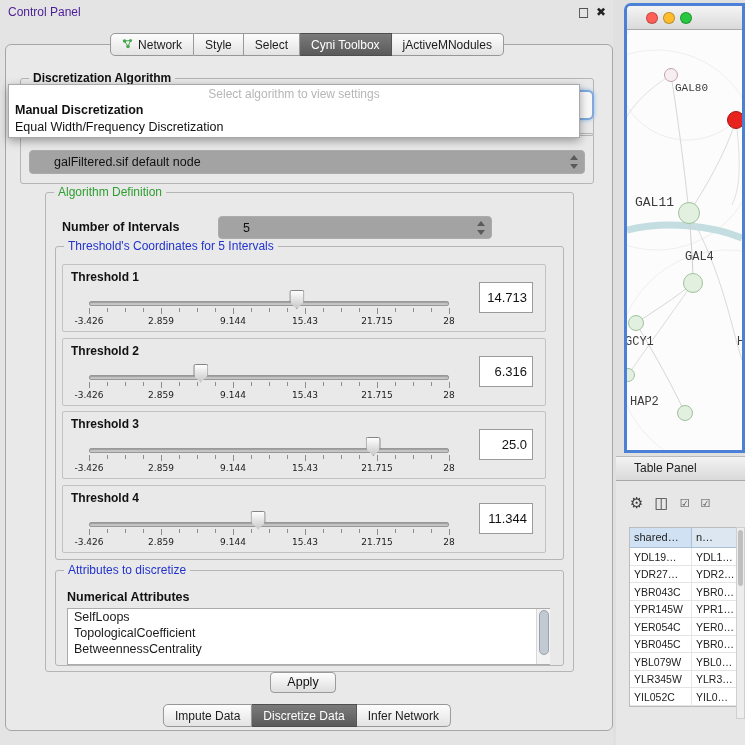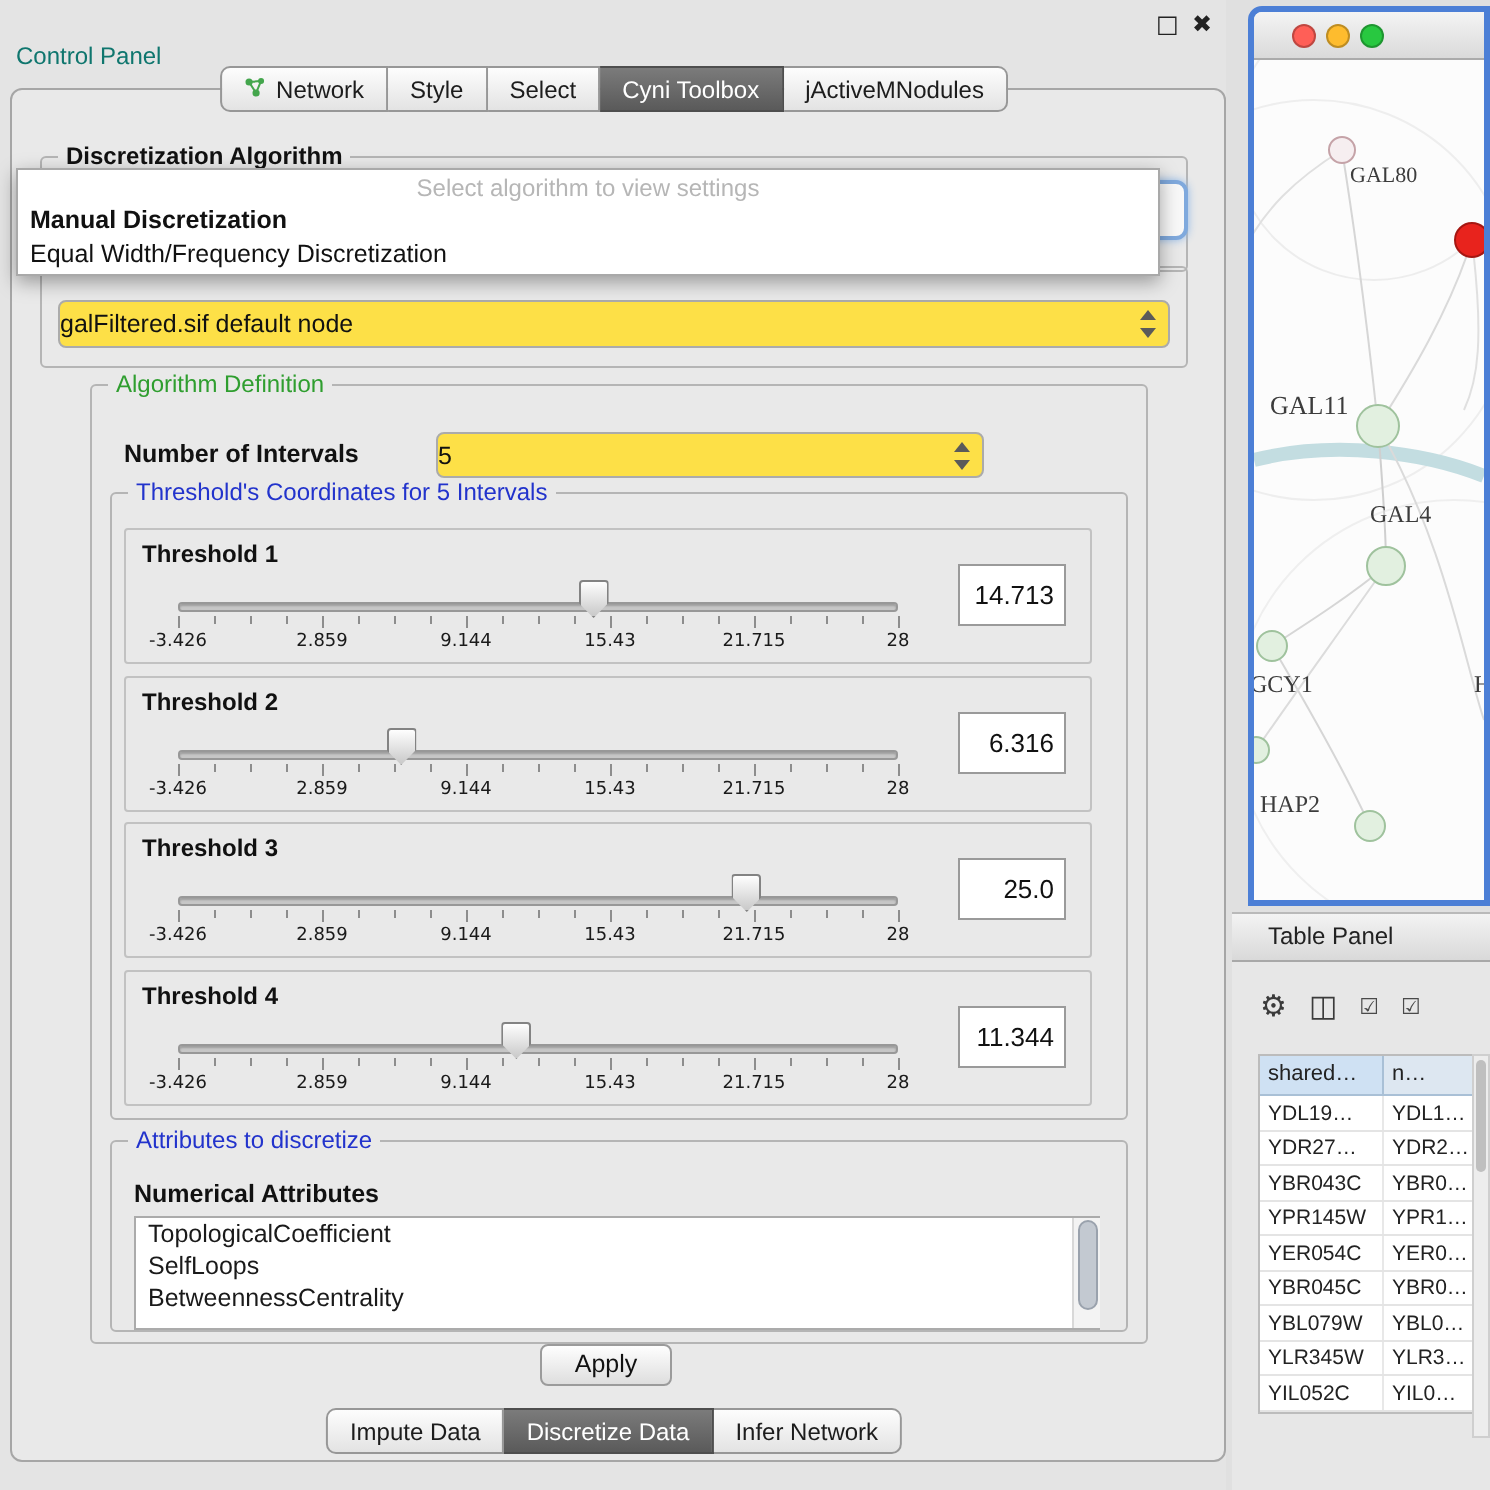--- a/index.html
+++ b/index.html
@@ -1,39 +1,39 @@
 <!DOCTYPE html>
 <html><head>
 <meta charset="utf-8">
 <style>
   html,body{margin:0;padding:0}
   #app{position:relative;width:745px;height:745px;background:#e4e4e4;font-family:"Liberation Sans",sans-serif;overflow:hidden}
 
   
-  #cp-title{position:absolute;left:8px;top:21px;font-size:12px;color:#0f766e}
+  #cp-title{position:absolute;left:8px;top:5px;font-size:12px;color:#4c1d95}
   .winic{position:absolute;top:5px;font-size:12px;color:#222;font-family:"DejaVu Sans",sans-serif}
   #float-icon{left:578px}
   #close-icon{left:596px;font-weight:bold}
   #mainpanel{position:absolute;left:5px;top:44px;width:606px;height:685px;background:#e9e9e9;border:1px solid #a6a6a6;border-radius:6px}
 
   .tabbar{position:absolute;display:flex;z-index:3}
   #top-tab-bar{top:33px;left:307px;transform:translateX(-50%)}
   #bottom-tab-bar{top:704px;left:307px;transform:translateX(-50%)}
   .seg{height:21px;display:flex;align-items:center;gap:5px;padding:0 11px;font-size:12px;color:#1c1c1c;background:linear-gradient(#fdfdfd,#e3e3e3);border:1px solid #979797;border-left:none;cursor:default;white-space:nowrap}
   .seg:first-child{border-left:1px solid #979797;border-radius:5px 0 0 5px}
   .seg:last-child{border-radius:0 5px 5px 0}
   .seg.sel{background:linear-gradient(#7b7b7b,#5a5a5a);color:#fff;border-color:#4e4e4e}
 
   .group{position:absolute;border:1px solid #b5b5b5;border-radius:3px}
   .gtitle{position:absolute;top:-8px;left:8px;background:#e9e9e9;padding:0 4px;font-size:12px;color:#111;white-space:nowrap}
   .gtitle.bold{font-weight:bold}
   .gtitle.green{color:#2f9e2f}
   .gtitle.blue{color:#2233cc}
 
-  .combo{position:absolute;background:#fde047;border:1px solid #ababab;border-radius:4px;font-size:12.5px;color:#111;display:flex;align-items:center;padding-left:0;box-sizing:border-box}
+  .combo{position:absolute;background:#a3a3a3;border:1px solid #ababab;border-radius:4px;font-size:12.5px;color:#111;display:flex;align-items:center;padding-left:24px;box-sizing:border-box}
   .stepper{position:absolute;right:5px;top:50%;transform:translateY(-50%);width:9px;height:14px}
   .stepper::before,.stepper::after{content:"";position:absolute;left:0;border-left:4.5px solid transparent;border-right:4.5px solid transparent}
   .stepper::before{top:0;border-bottom:5px solid #5a5a5a}
   .stepper::after{bottom:0;border-top:5px solid #5a5a5a}
 
   #combo-frag{position:absolute;left:554px;top:90px;width:36px;height:26px;background:#f8f8f8;border:2px solid #7fa9dd;border-radius:6px;box-shadow:0 0 4px #8fb8e8;z-index:6}
 
   #algo-dropdown{position:absolute;left:8px;top:84px;width:570px;height:52px;background:#fff;border:1px solid #a9a9a9;box-shadow:0 3px 9px rgba(0,0,0,.35);z-index:10}
   #algo-dropdown .ph{position:absolute;top:2px;left:0;right:0;text-align:center;font-size:12px;color:#b6b6b6}
   #algo-dropdown .opt{position:absolute;left:0;right:0;padding-left:6px;font-size:12.5px;color:#111;height:17px;line-height:17px}
@@ -62,21 +62,21 @@
   #apply-button{position:absolute;left:270px;top:672px;width:66px;height:21px;background:linear-gradient(#fefefe,#dedede);border:1px solid #9b9b9b;border-radius:4px;font-size:12.5px;color:#111;text-align:center;line-height:19px;box-sizing:border-box}
 
   
   #right-bg{position:absolute;left:613px;top:0;width:132px;height:745px;background:#e0e0e0}
   #net-window{position:absolute;left:624px;top:3px;width:121px;height:450px;border:3px solid #4c7fd6;border-radius:7px 0 0 0;box-sizing:border-box;overflow:hidden;background:#fbfbfb}
   #mac-titlebar{position:relative;height:23px;background:linear-gradient(#f4f4f4,#dadada);border-bottom:1px solid #ababab}
   .light{position:absolute;top:6px;width:12px;height:12px;border-radius:50%;border:1px solid rgba(0,0,0,.25);box-sizing:border-box}
   #network-canvas{position:relative;width:115px;height:420px;background:#fcfcfc;overflow:hidden}
   #network-canvas svg{position:absolute;left:0;top:0;z-index:1}
   .nnode{position:absolute;border-radius:50%;border:1px solid #9fc29d;box-sizing:border-box;z-index:2}
-  .nlabel{position:absolute;color:#3c3c3c;z-index:3;white-space:nowrap;font-family:Liberation Serif, serif}
+  .nlabel{position:absolute;color:#3c3c3c;z-index:3;white-space:nowrap;font-family:Liberation Mono, monospace}
 
   #tp-header{position:absolute;left:616px;top:456px;width:129px;height:25px;background:linear-gradient(#f3f3f3,#d9d9d9);border-top:1px solid #b9b9b9;border-bottom:1px solid #a8a8a8;box-sizing:border-box}
   #tp-header span{display:block;margin-left:18px;line-height:23px;font-size:12px;color:#222}
   #tp-body{position:absolute;left:616px;top:481px;width:129px;height:264px;background:#e7e7e7}
   #table-toolbar{position:absolute;left:630px;top:490px;height:26px;display:flex;gap:11px;align-items:center;z-index:2}
   .ticon{font-family:"DejaVu Sans",sans-serif;font-size:15px;color:#3b3b3b;line-height:1}
   .ticon.small{font-size:11px;color:#4a4a4a}
   #data-table{position:absolute;left:629px;top:527px;width:116px;background:#fff;border:1px solid #bcbcbc;box-sizing:border-box;z-index:2}
   .thead{display:flex;height:20px}
   .thc{box-sizing:border-box;border-right:1px solid #a9c0d6;border-bottom:1px solid #a9c0d6;font-size:11px;color:#222;padding:3px 0 0 4px;overflow:hidden;white-space:nowrap}
@@ -295,22 +295,22 @@
         </div>
         <div class="vbox">11.344</div>
       </div>
     </div>
 
   <div class="group" style="left:55px;top:570px;width:507px;height:94px">
     <span class="gtitle blue">Attributes to discretize</span>
   </div>
   <div id="numattr-label">Numerical Attributes</div>
   <div id="attributes-list">
+      <div class="litem">SelfLoops</div>
       <div class="litem">TopologicalCoefficient</div>
-      <div class="litem">SelfLoops</div>
       <div class="litem">BetweennessCentrality</div>
     </div>
   <div class="vscroll" style="position:absolute;left:536px;top:609px;height:55px;bottom:auto">
     <div class="vthumb"></div>
   </div>
 
   <div id="apply-button">Apply</div>
   <div id="bottom-tab-bar" class="tabbar">
       <div class="seg">
         <span>Impute Data</span>

